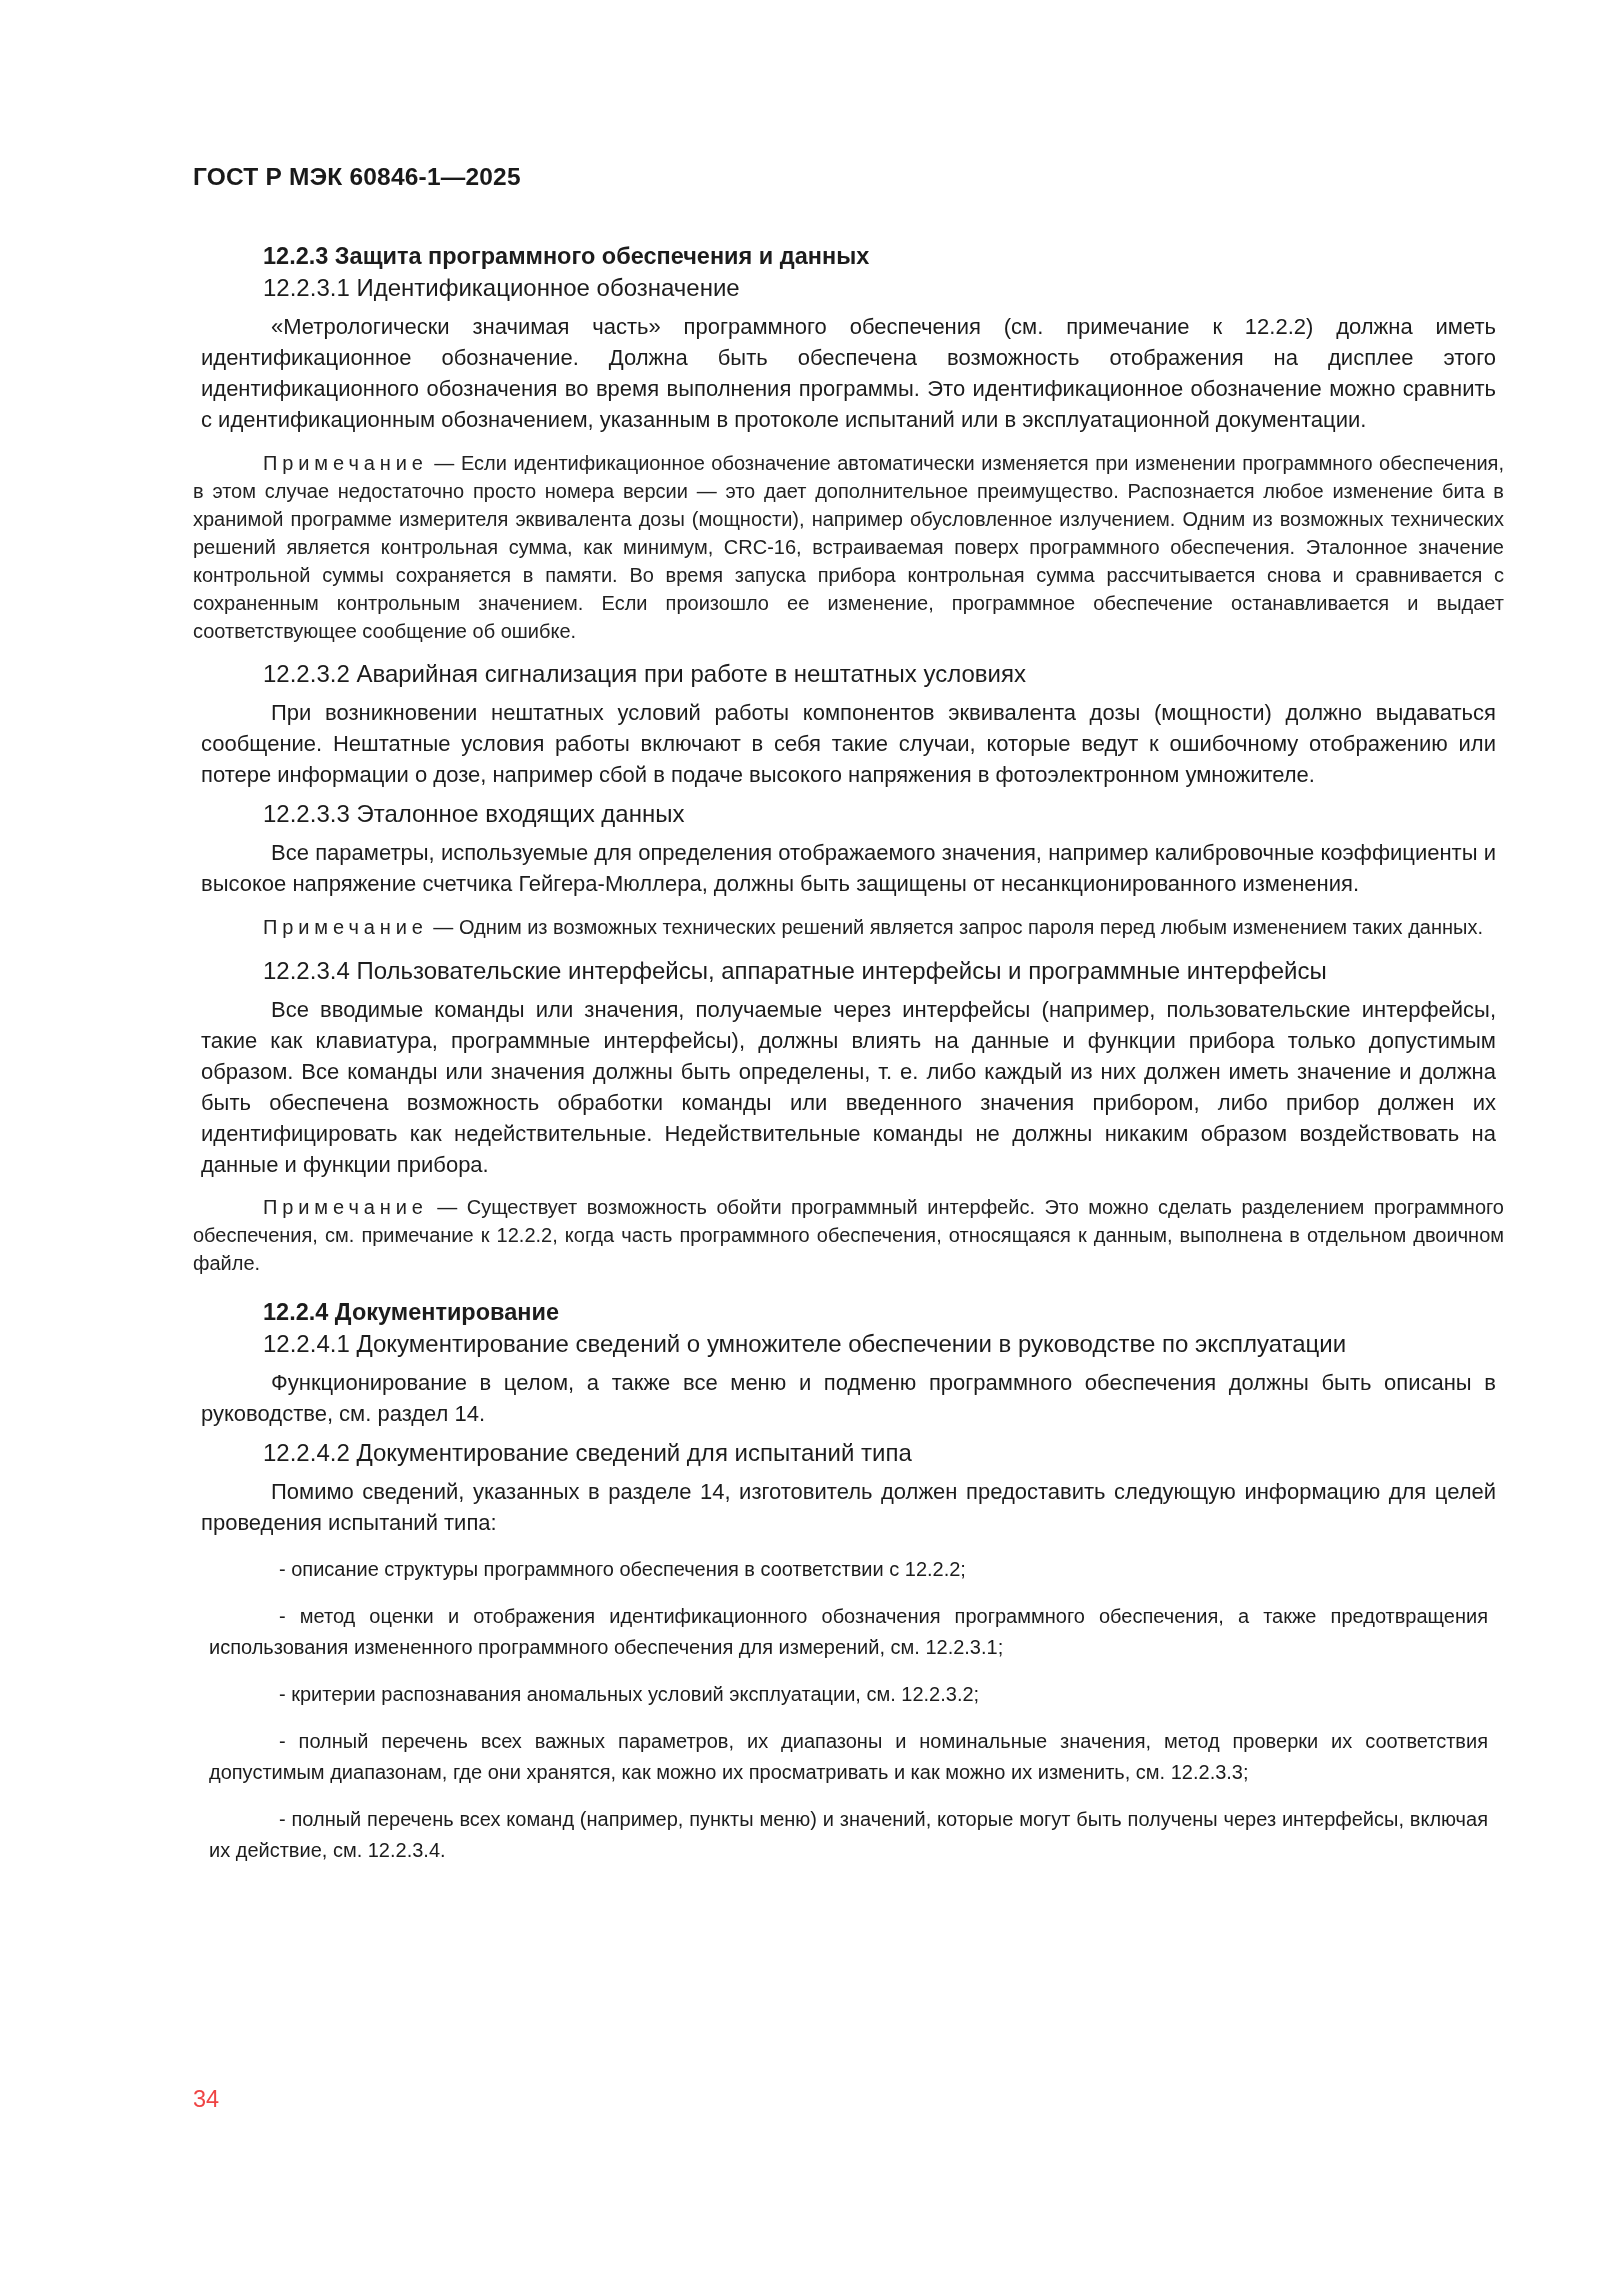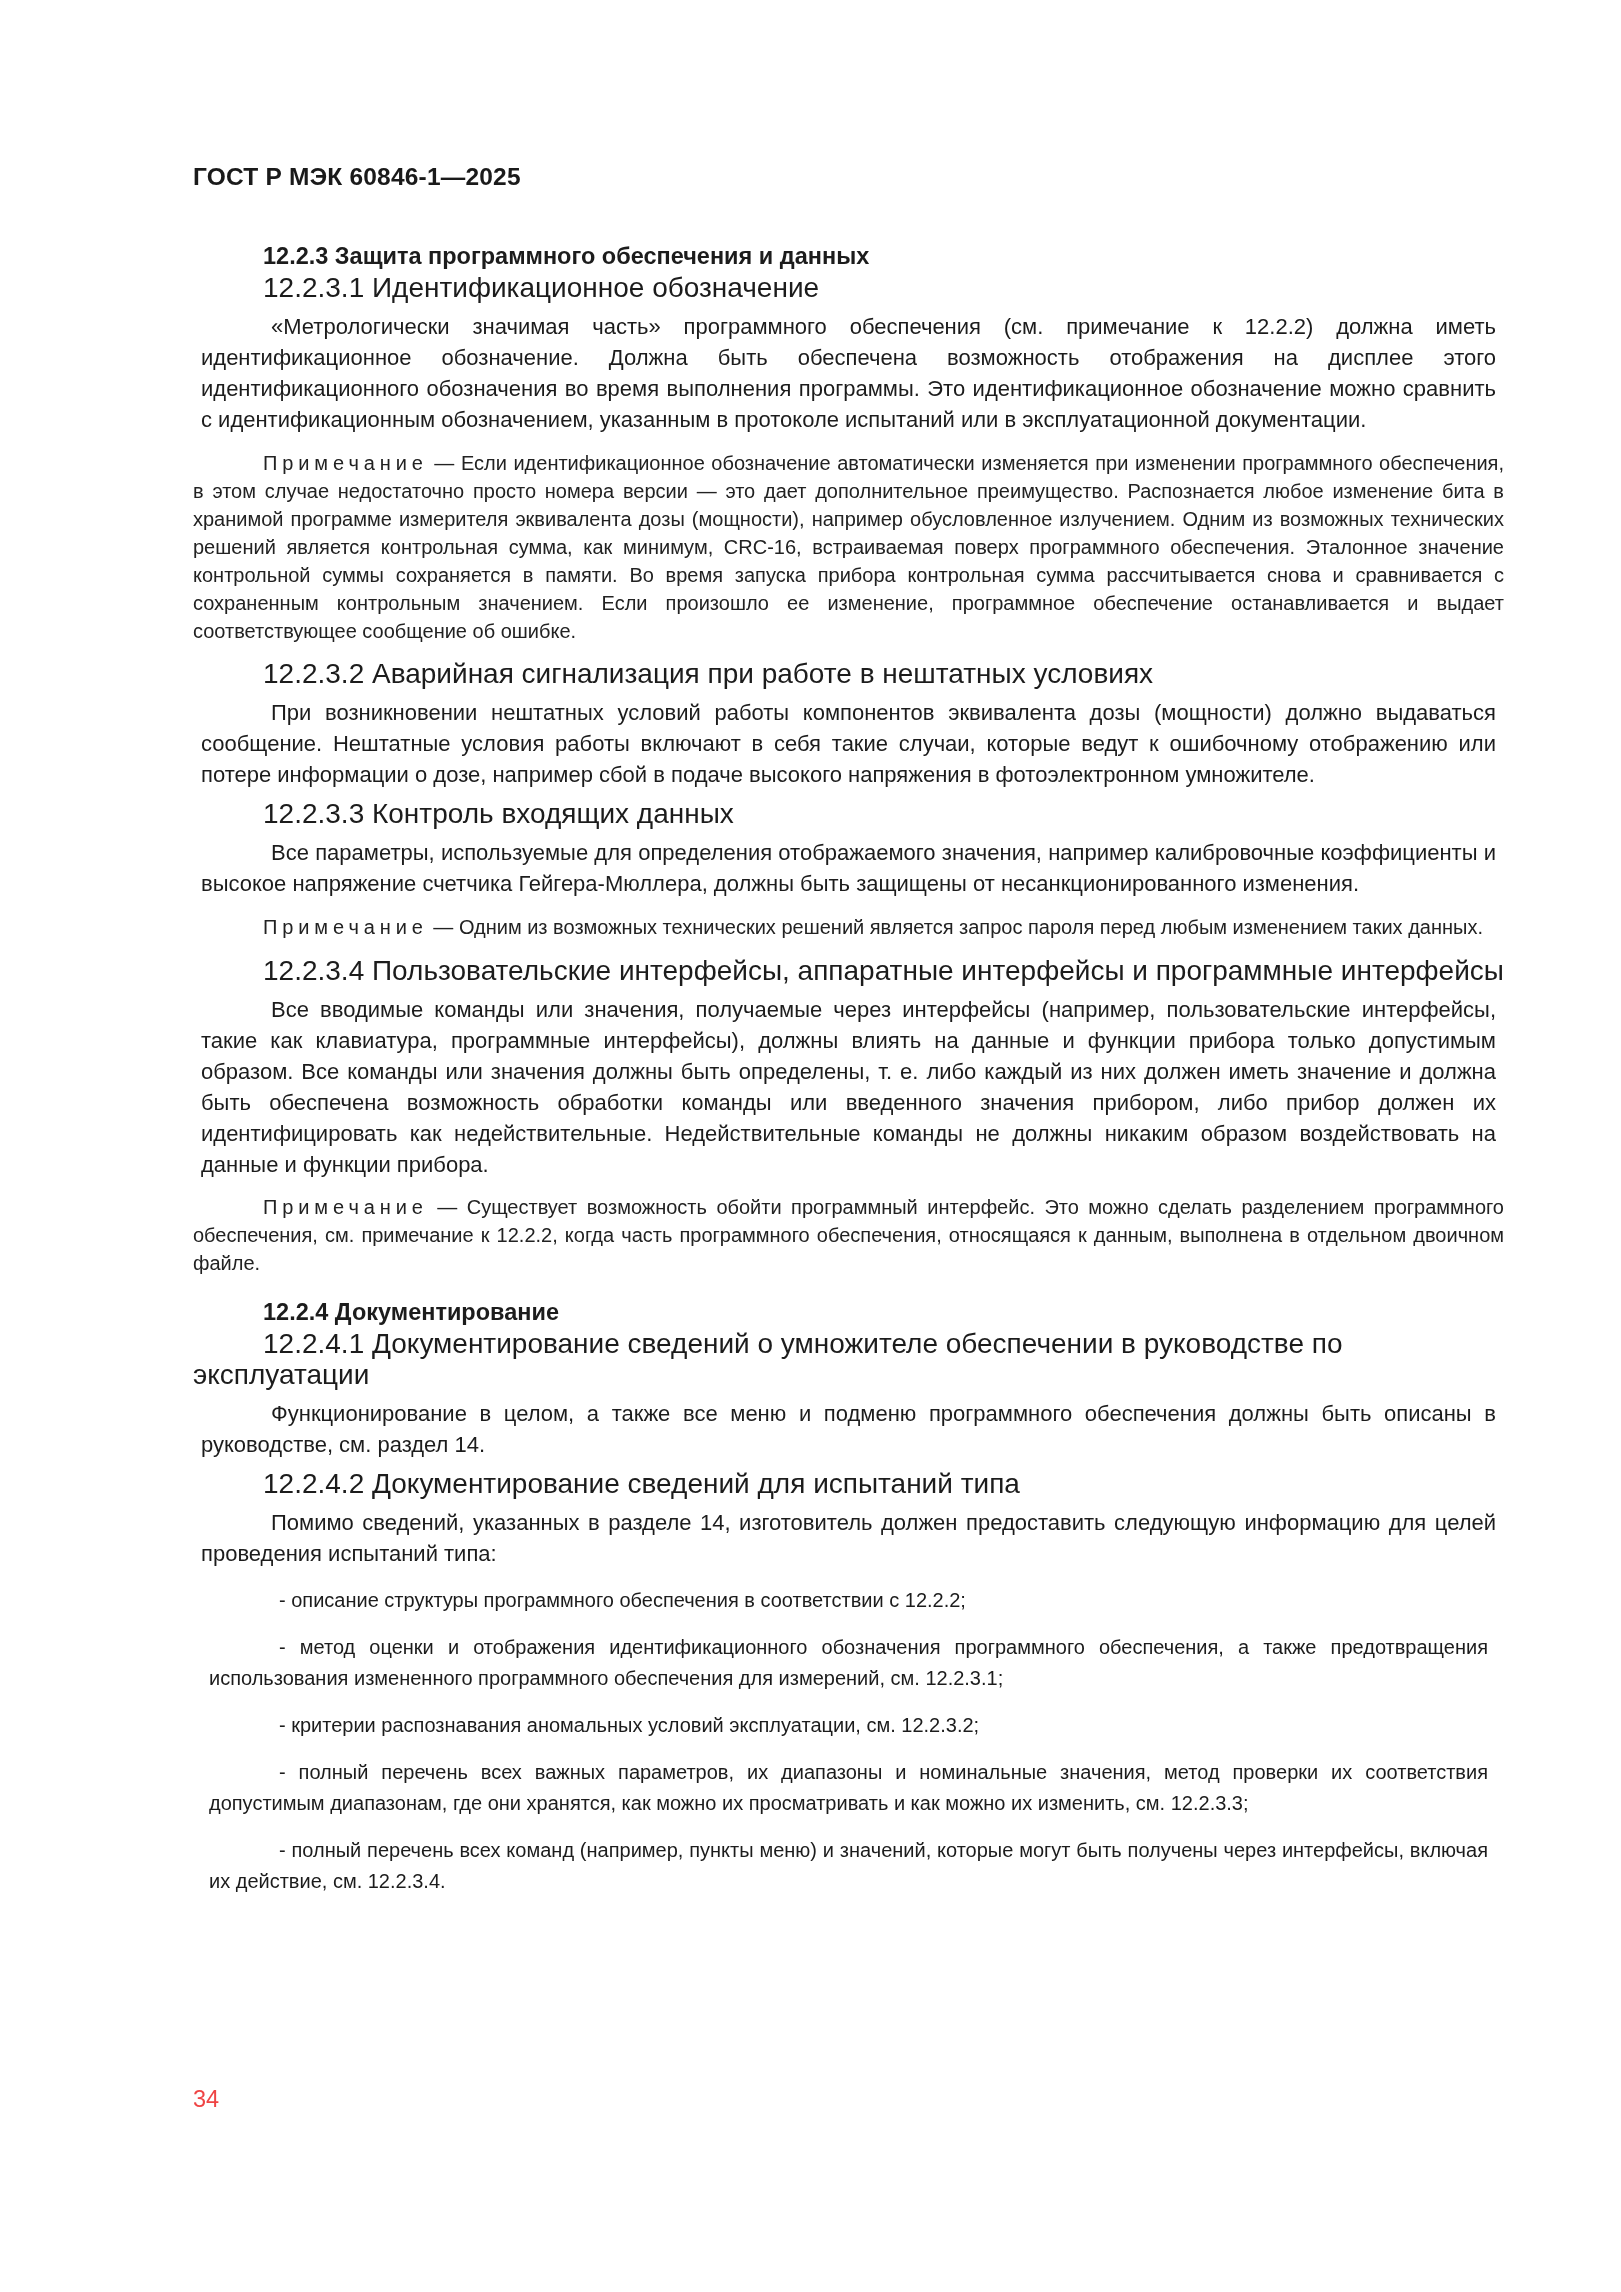--- a/index.html
+++ b/index.html
@@ -46,21 +46,21 @@
     hyphens: manual;
   }
   .h {
     font-size: 23.5px;
     line-height: 31px;
     margin: 0;
     text-indent: 70px;
     font-weight: bold;
   }
   .sub {
-    font-size: 28px;
+    font-size: 24px;
     line-height: 31px;
     margin: 0;
     text-indent: 70px;
   }
   .note {
     font-size: 20px;
     line-height: 28px;
     text-align: justify;
     text-indent: 70px;
     margin: 0;
@@ -99,21 +99,21 @@
     <p class="h">12.2.3 Защита программного обеспечения и данных</p>
 
     <p class="sub">12.2.3.1 Идентификационное обозначение</p>
     <p class="p">«Метрологически значимая часть» программного обеспечения (см. примечание к 12.2.2) должна иметь идентификационное обозначение. Должна быть обеспечена возможность отображения на дисплее этого идентификационного обозначения во время выполнения программы. Это идентификационное обозначение можно сравнить с идентификационным обозначением, указанным в протоколе испытаний или в эксплуатационной документации.</p>
 
     <p class="note gap-note-before gap-note-after"><span class="note-label">Примечание</span><span> — Если идентификационное обозначение автоматически изменяется при изменении программного обеспечения, в этом случае недостаточно просто номера версии — это дает дополнительное преимущество. Распознается любое изменение бита в хранимой программе измерителя эквивалента дозы (мощности), например обусловленное излучением. Одним из возможных технических решений является контрольная сумма, как минимум, CRC-16, встраиваемая поверх программного обеспечения. Эталонное значение контрольной суммы сохраняется в памяти. Во время запуска прибора контрольная сумма рассчитывается снова и сравнивается с сохраненным контрольным значением. Если произошло ее изменение, программное обеспечение останавливается и выдает соответствующее сообщение об ошибке.</span></p>
 
     <p class="sub">12.2.3.2 Аварийная сигнализация при работе в нештатных условиях</p>
     <p class="p">При возникновении нештатных условий работы компонентов эквивалента дозы (мощности) должно выдаваться сообщение. Нештатные условия работы включают в себя такие случаи, которые ведут к ошибочному отображению или потере информации о дозе, например сбой в подаче высокого напряжения в фотоэлектронном умножителе.</p>
 
-    <p class="sub">12.2.3.3 Контроль входящих данных</p>
+    <p class="sub">12.2.3.3 Эталонное входящих данных</p>
     <p class="p">Все параметры, используемые для определения отображаемого значения, например калибровочные коэффициенты и высокое напряжение счетчика Гейгера-Мюллера, должны быть защищены от несанкционированного изменения.</p>
 
     <p class="note gap-note-before gap-note-after"><span class="note-label">Примечание</span><span> — Одним из возможных технических решений является запрос пароля перед любым изменением таких данных.</span></p>
 
     <p class="sub">12.2.3.4 Пользовательские интерфейсы, аппаратные интерфейсы и программные интерфейсы</p>
     <p class="p">Все вводимые команды или значения, получаемые через интерфейсы (например, пользовательские интерфейсы, такие как клавиатура, программные интерфейсы), должны влиять на данные и функции прибора только допустимым образом. Все команды или значения должны быть определены, т. е. либо каждый из них должен иметь значение и должна быть обеспечена возможность обработки команды или введенного значения прибором, либо прибор должен их идентифицировать как недействительные. Недействительные команды не должны никаким образом воздействовать на данные и функции прибора.</p>
 
     <p class="note gap-note-before"><span class="note-label">Примечание</span><span> — Существует возможность обойти программный интерфейс. Это можно сделать разделением программного обеспечения, см. примечание к 12.2.2, когда часть программного обеспечения, относящаяся к данным, выполнена в отдельном двоичном файле.</span></p>
 
     <p class="h gap-section">12.2.4 Документирование</p>

